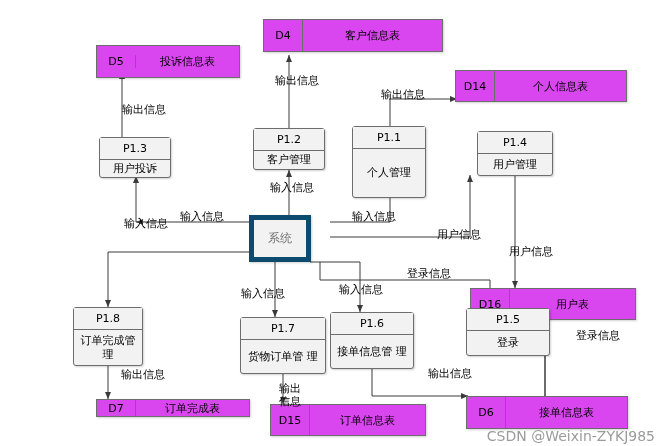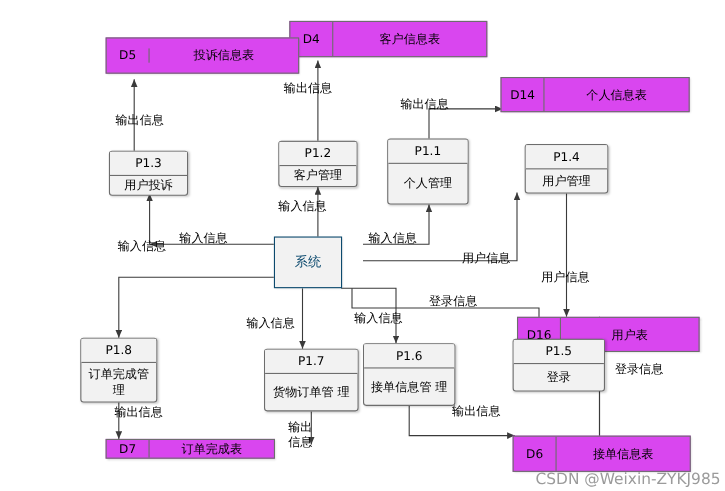--- a/index.html
+++ b/index.html
@@ -56,35 +56,36 @@
     flex:1;
     display:flex;align-items:center;justify-content:center;
     font-size:11px;color:#000;
     padding:0 2px;text-align:center;
   }
 
   
   .sysbox{
     position:absolute;
     box-sizing:border-box;
-    border:1px solid #0c4a6e;
+    border:5px solid #0c4a6e;
     background:#f2f2f2;
     display:flex;align-items:center;justify-content:center;
-    font-size:12px;color:#0c4a6e;
+    font-size:12px;color:#737373;
     box-shadow:1px 1px 2px rgba(0,0,0,.18);
   }
 
   
   .lbl{
     position:absolute;
     font-size:11px;
     color:#000;
     white-space:pre-line;
     line-height:13px;
     background:transparent;
+    margin-left:17px;
   }
   .watermark{
     position:absolute;
     right:4px;bottom:2px;
     font-size:14px;
     color:#9b9b9b;
   }
   .topfade{
     position:absolute;left:0;top:0;width:659px;height:7px;
     background:#ffffff;
@@ -144,57 +145,61 @@
     <g stroke="#3a3a3a" stroke-width="1" fill="none" marker-end="url(#ah)">
       <path d="M545,330 L545,322"></path>
     </g>
   </svg>
 
   <div class="store" style="left:263px;top:19px;width:180px;height:33px;">
     <div class="sid">D4</div>
     <div class="sname">客户信息表</div>
   </div>
 
-  <div class="store" style="left:96px;top:34px;width:176px;height:33px;align-items:center;">
+  <div class="store" style="left:96px;top:45px;width:144px;height:33px;align-items:center;">
     <div class="sid">D5</div>
     <div class="sname">投诉信息表</div>
   </div>
 
   <div class="store" style="left:455px;top:70px;width:172px;height:32px;">
     <div class="sid">D14</div>
     <div class="sname">个人信息表</div>
   </div>
 
   <div class="store" style="left:470px;top:288px;width:166px;height:32px;">
     <div class="sid">D16</div>
     <div class="sname">用户表</div>
   </div>
 
   <div class="store" style="left:96px;top:399px;width:154px;height:18px;">
     <div class="sid">D7</div>
     <div class="sname">订单完成表</div>
   </div>
 
+  <div class="store" style="left:270px;top:404px;width:156px;height:32px;">
+    <div class="sid">D15</div>
+    <div class="sname">订单信息表</div>
+  </div>
 
   <div class="store" style="left:466px;top:396px;width:162px;height:33px;">
     <div class="sid">D6</div>
     <div class="sname">接单信息表</div>
   </div>
 
   <div class="proc" style="left:253px;top:128px;width:72px;height:42px;">
     <div class="pid">P1.2</div>
     <div class="pname">客户管理</div>
   </div>
 
   <div class="proc" style="left:99px;top:137px;width:72px;height:41px;">
     <div class="pid">P1.3</div>
     <div class="pname">用户投诉</div>
   </div>
 
-  <div class="proc" style="left:352px;top:126px;width:74px;height:60px;">
+  <div class="proc" style="left:352px;top:126px;width:74px;height:72px;">
     <div class="pid">P1.1</div>
     <div class="pname">个人管理</div>
   </div>
 
   <div class="proc" style="left:477px;top:131px;width:76px;height:45px;">
     <div class="pid">P1.4</div>
     <div class="pname">用户管理</div>
   </div>
 
   <div class="proc" style="left:73px;top:307px;width:70px;height:59px;">

